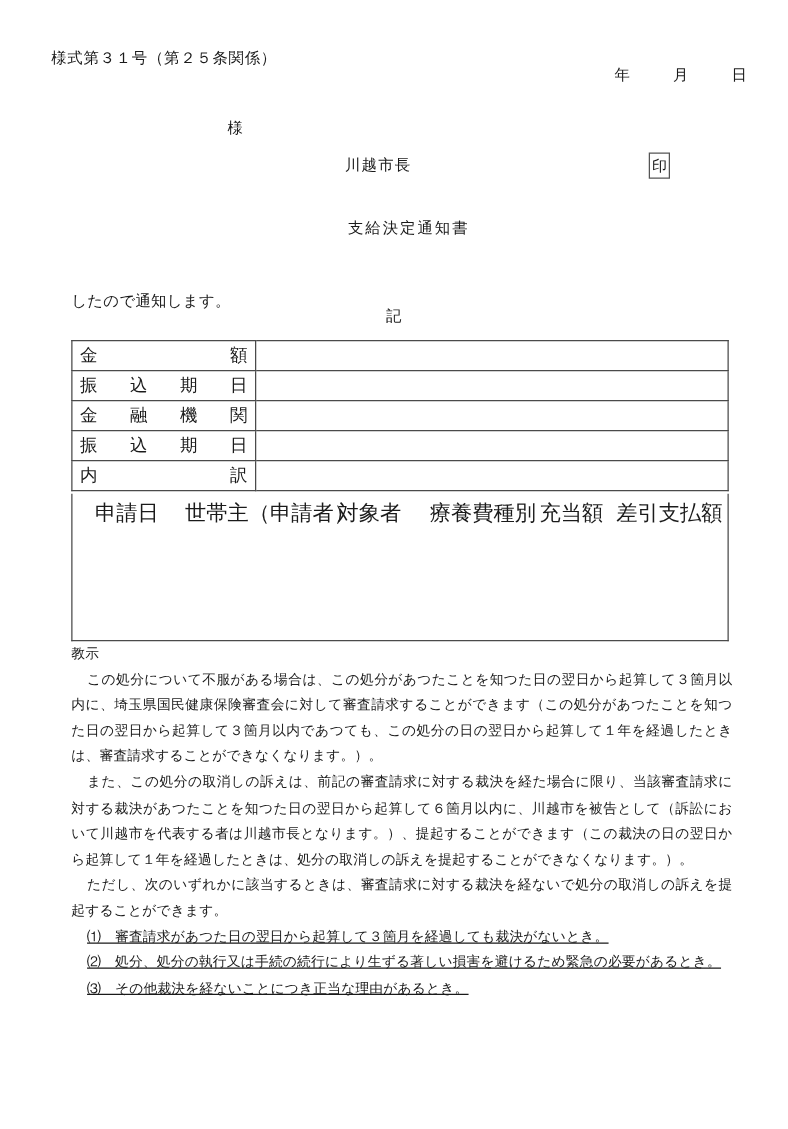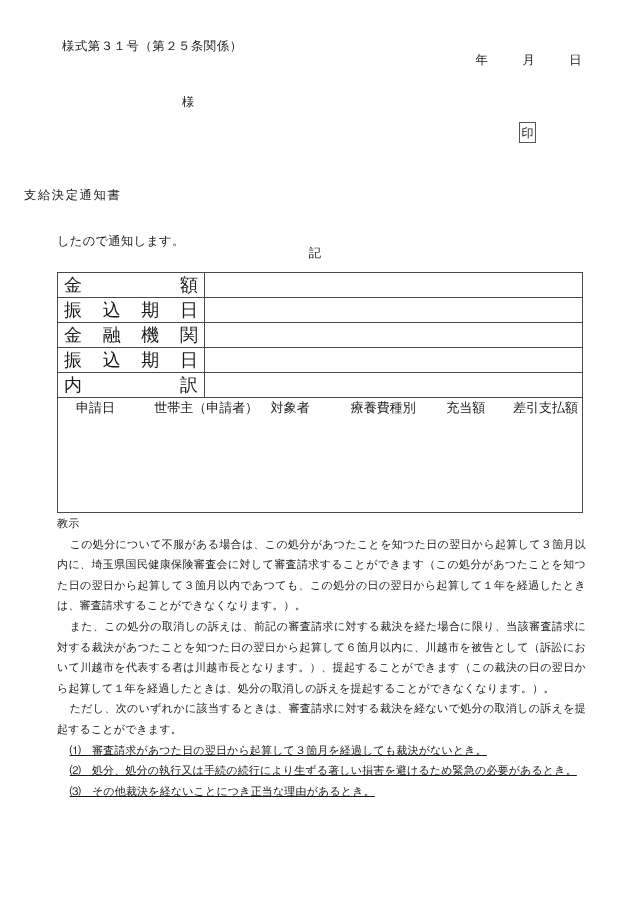--- a/index.html
+++ b/index.html
@@ -21,28 +21,28 @@
     position: relative;
     width: 630px;
     height: 903px;
     box-sizing: border-box;
     padding: 0;
   }
 
   
   .form-no {
     position: absolute;
-    left: 62px;
+    left: 41px;
     top: 38px;
     letter-spacing: 0.6px;
     white-space: nowrap;
   }
   .date-line {
     position: absolute;
-    right: 48px;
+    right: 32px;
     top: 52px;
     white-space: nowrap;
     letter-spacing: 0.5px;
   }
   .date-line .gap {
     display: inline-block;
     width: 34px;
   }
   .addressee {
     position: absolute;
@@ -70,22 +70,22 @@
     font-size: 12px;
     line-height: 21px;
     text-align: center;
     box-sizing: border-box;
   }
 
   .doc-title {
     position: absolute;
     left: 0;
     right: 0;
-    top: 187px;
-    text-align: left;
+    top: 174px;
+    text-align: center;
     letter-spacing: 1.6px;
     margin-left: 24px;
   }
 
   .lead {
     position: absolute;
     left: 57px;
     right: 48px;
     top: 210px;
     line-height: 21px;
@@ -109,21 +109,21 @@
     top: 272px;
     width: 526px;
     border-collapse: collapse;
     table-layout: fixed;
   }
   .main-table td {
     border: 1px solid #4a4a4a;
     height: 23px;
     padding: 0 6px;
     vertical-align: middle;
-    font-size: 18px;
+    font-size: 14px;
   }
   .main-table td.label {
     width: 134px;
     text-align: justify;
     text-align-last: justify;
     letter-spacing: 0;
     white-space: nowrap;
   }
   .main-table td.label span {
     display: inline-block;
@@ -140,21 +140,21 @@
     top: 395px;
     width: 526px;
     height: 118px;
     border: 1px solid #4a4a4a;
     border-top: none;
     box-sizing: border-box;
   }
   .breakdown-head {
     display: flex;
     padding: 4px 4px 0 4px;
-    font-size: 13px;
+    font-size: 17px;
     white-space: nowrap;
   }
   .breakdown-head span { display: inline-block; }
   .bh-0 { width: 82px; padding-left: 14px; }
   .bh-1 { width: 122px; }
   .bh-2 { width: 84px; }
   .bh-3 { width: 100px; }
   .bh-4 { width: 70px; }
   .bh-5 { width: auto; }
 
@@ -190,20 +190,23 @@
 <div class="page">
 
   <div class="form-no">様式第３１号（第２５条関係）</div>
 
   <div class="date-line">
     <span>年</span><span class="gap"></span><span>月</span><span class="gap"></span><span>日</span>
   </div>
 
   <div class="addressee">様</div>
 
+  <div class="issuer-row">
+    <span class="issuer-name">川越市長</span>
+  </div>
   <div class="seal-box">印</div>
 
   <div class="doc-title">支給決定通知書</div>
 
   <div class="lead">
     <br>
     <span>したので通知します。</span>
   </div>
 
   <div class="ki-mark">記</div>

